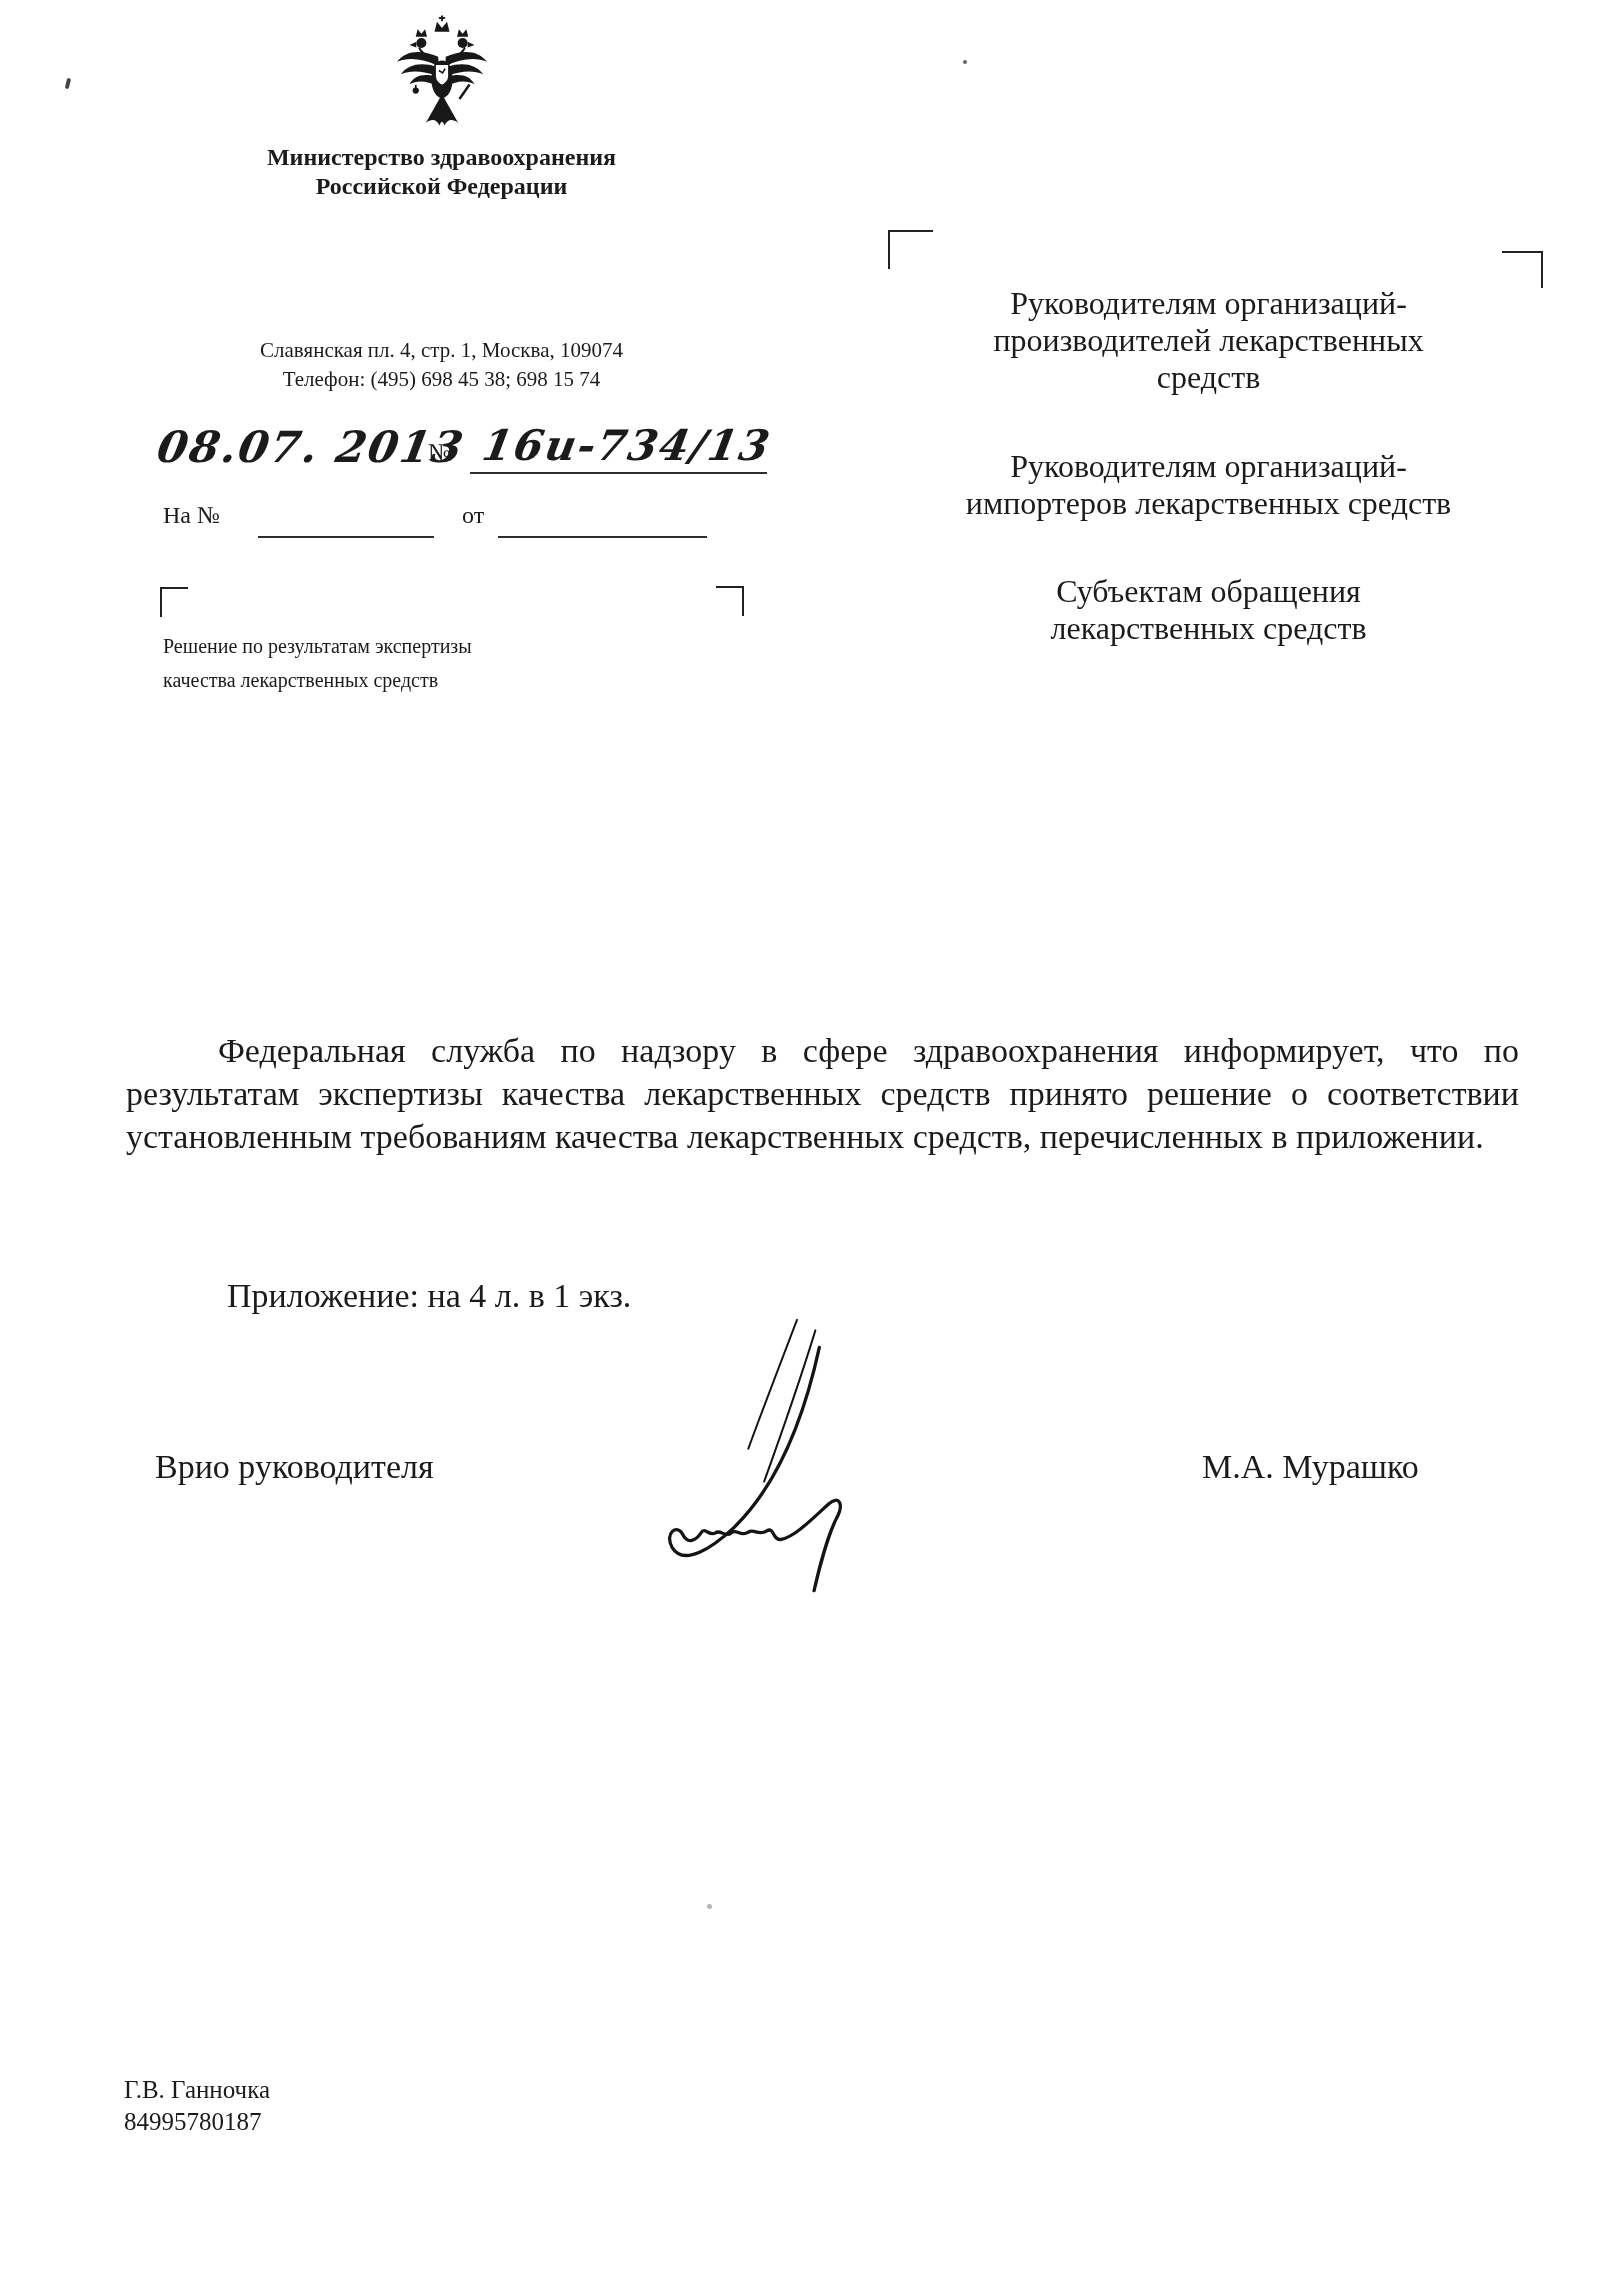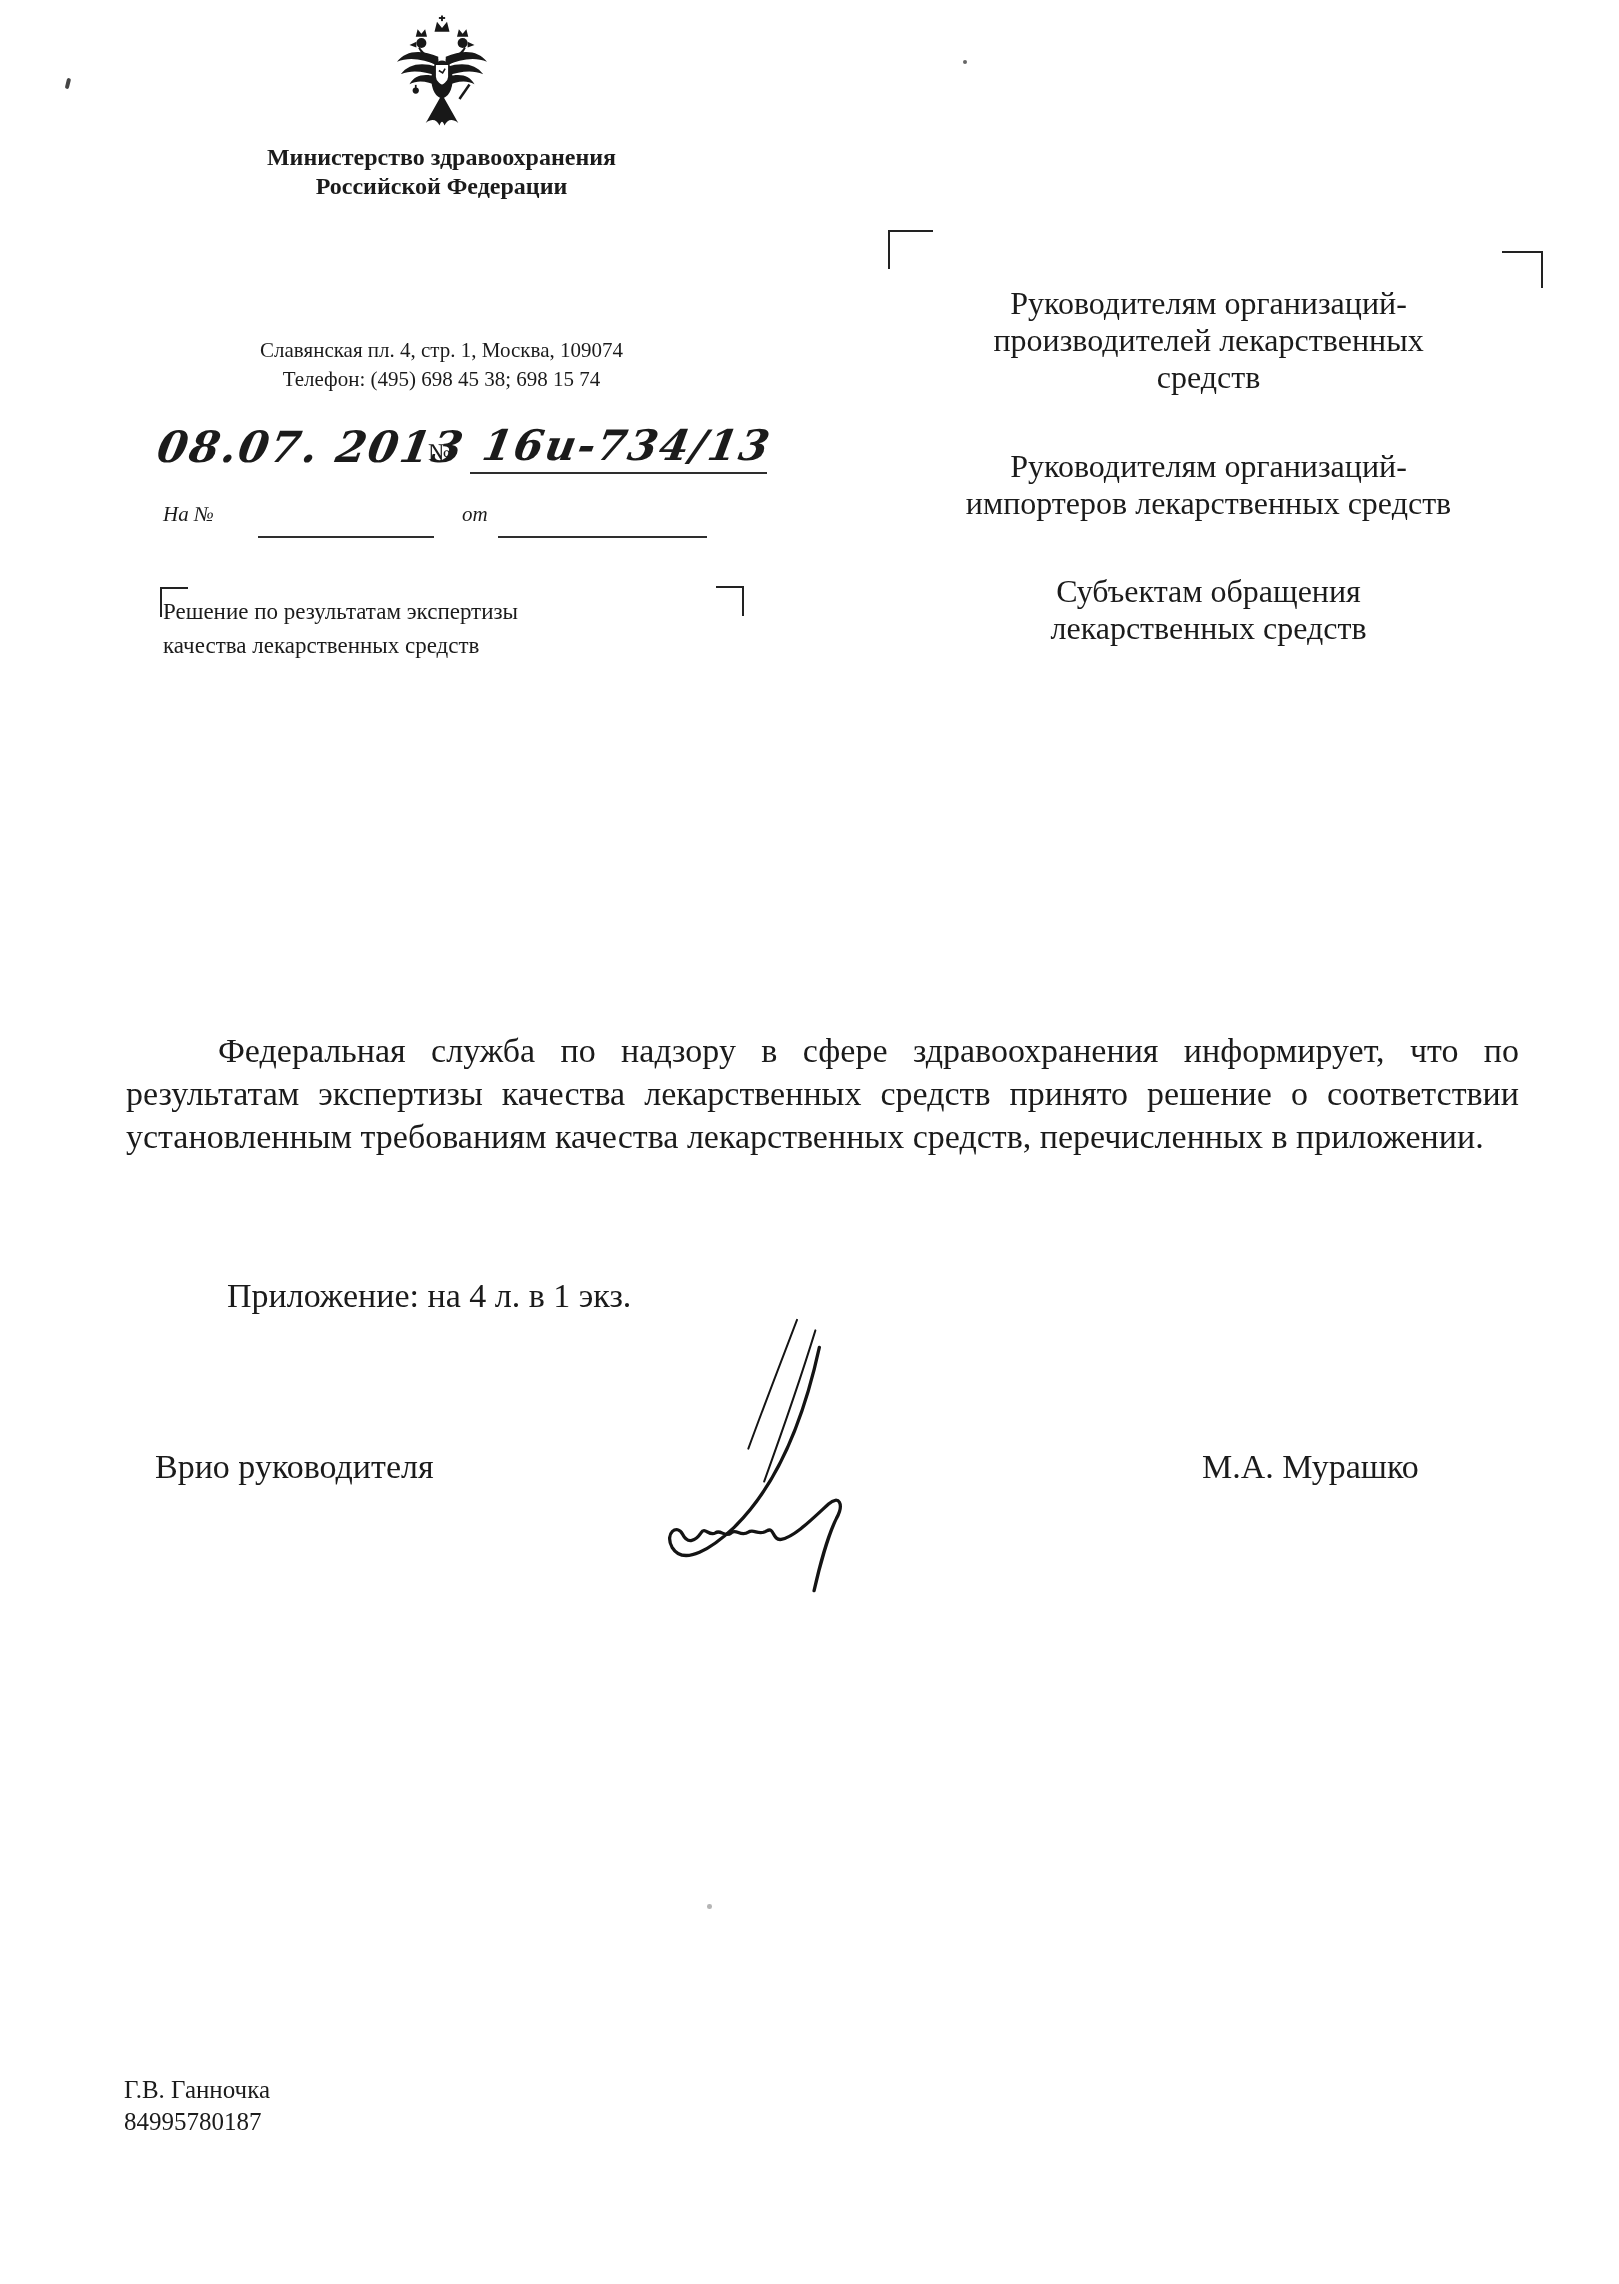--- a/index.html
+++ b/index.html
@@ -26,28 +26,28 @@
     font-family:"DejaVu Serif", serif;
     font-style:italic;font-weight:bold;
     transform:skewX(-10deg);
     letter-spacing:2px;
     white-space:nowrap;
   }
   .hw-date{left:158px;top:422px;font-size:43px;}
   .no-sign{left:428px;top:439px;font-size:24px;}
   .hw-number{left:483px;top:421px;font-size:42px;}
   .rule{position:absolute;height:2px;background:#2e2e2e;}
-  .ref-label{top:502px;font-size:21px;font-style:italic;}
+  .ref-label{top:502px;font-size:24px;}
 
   
   .corner{position:absolute;}
   .corner-tl{border-top:2px solid #222;border-left:2px solid #222;}
   .corner-tr{border-top:2px solid #222;border-right:2px solid #222;}
 
-  .subject{left:163px;top:595px;width:591px;font-size:23px;line-height:34px;}
+  .subject{left:163px;top:629px;width:591px;font-size:20px;line-height:34px;}
 
   .addressee{left:880px;width:657px;font-size:32px;line-height:37px;text-align:center;}
 
   .body-par{
     left:126px;top:1029px;width:1393px;
     font-size:34px;line-height:43px;
     text-align:justify;text-indent:92px;
   }
   .attachment{left:227px;top:1261px;font-size:34px;white-space:nowrap;margin-top:16px;}
 

